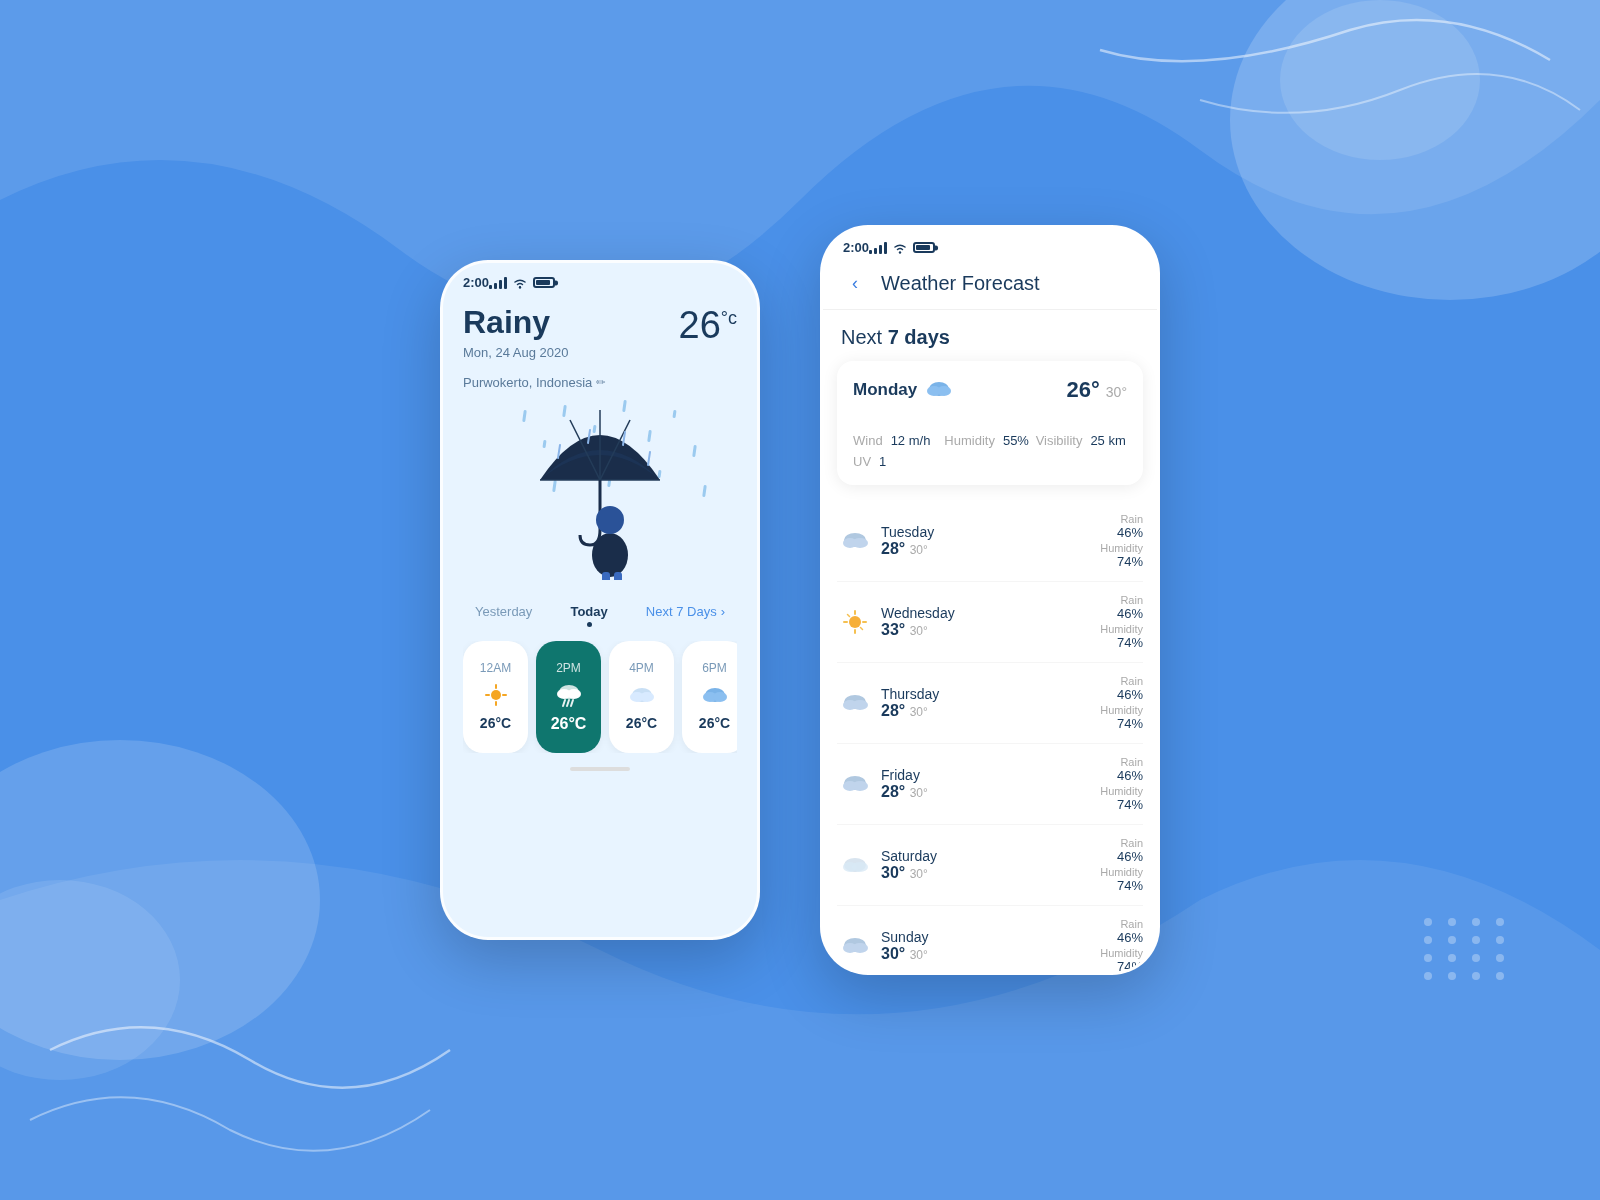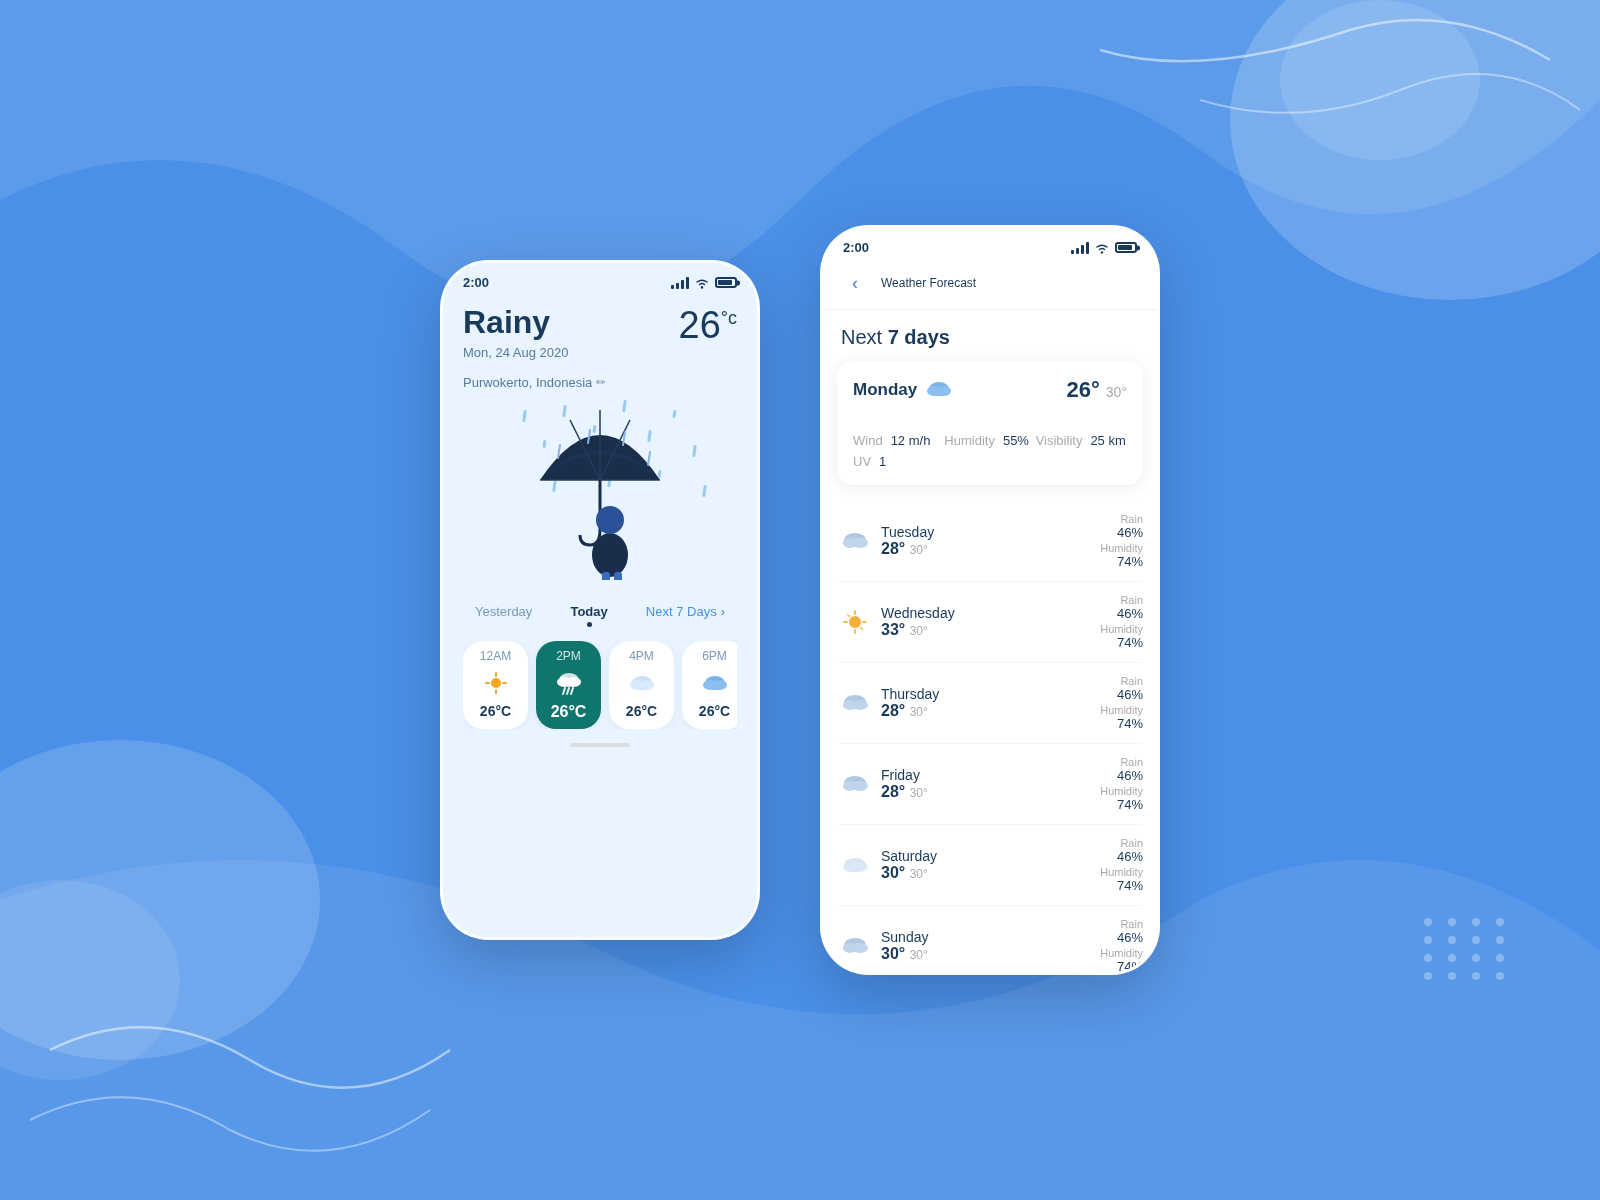--- a/index.html
+++ b/index.html
@@ -46,21 +46,20 @@
 
     .phone-2 {
       width: 340px;
       height: 750px;
       background: #ffffff;
     }
 
     
     .status-bar {
       display: flex;
-      justify-content: space-between;
       align-items: center;
       padding: 12px 20px 6px;
       font-size: 13px;
       font-weight: 600;
       color: #1a3a5c;
     }
 
     .status-icons {
       display: flex;
       align-items: center;
@@ -226,21 +225,21 @@
       display: flex;
       gap: 8px;
       margin-top: 10px;
       overflow: hidden;
     }
 
     .hour-card {
       flex: 0 0 65px;
       background: white;
       border-radius: 20px;
-      padding: 8px 8px;
+      padding: 20px 8px;
       display: flex;
       flex-direction: column;
       align-items: center;
       gap: 6px;
       box-shadow: 0 2px 8px rgba(0,0,0,0.06);
     }
 
     .hour-card.active {
       background: #0f766e;
     }
@@ -296,21 +295,21 @@
       height: 28px;
       display: flex;
       align-items: center;
       justify-content: center;
       cursor: pointer;
       color: #3a7de0;
       font-size: 18px;
     }
 
     .forecast-title {
-      font-size: 12px;
+      font-size: 20px;
       font-weight: 500;
       color: #1a3a5c;
     }
 
     .next-days-heading {
       padding: 16px 18px 12px;
       font-size: 20px;
       font-weight: 400;
       color: #1a3a5c;
     }

